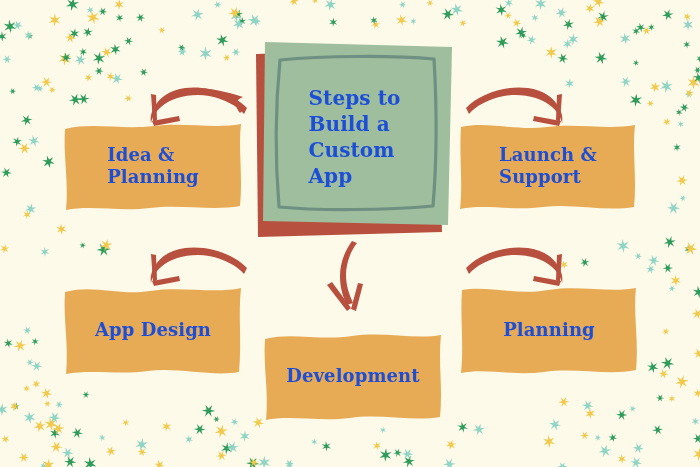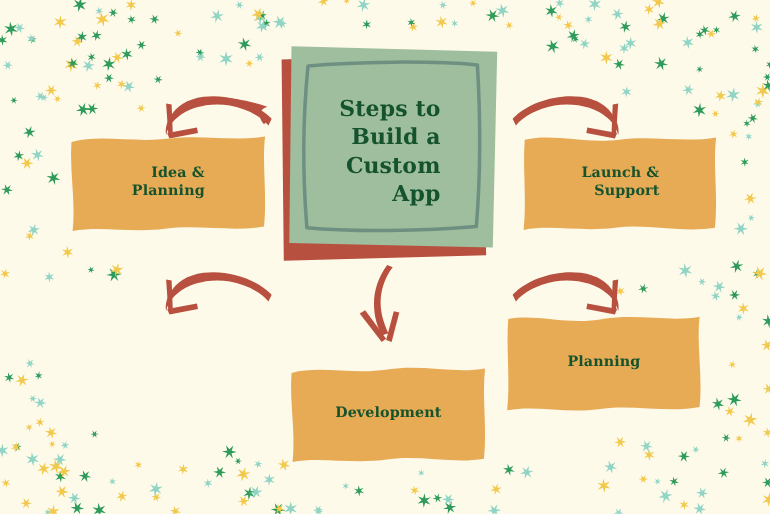--- a/index.html
+++ b/index.html
@@ -11,40 +11,40 @@
     position:relative;
   }
   #stage{position:absolute;inset:0;width:700px;height:467px;}
   #confetti{position:absolute;left:0;top:0;width:700px;height:467px;pointer-events:none;}
   #arrows{position:absolute;left:0;top:0;width:700px;height:467px;pointer-events:none;}
   .node{position:absolute;}
   .paper{position:absolute;left:0;top:0;width:100%;height:100%;}
   .node-label{
     position:absolute;inset:0;
     display:flex;align-items:center;justify-content:center;
-    text-align:right;
-    color:#14532d;
+    text-align:left;
+    color:#1d4ed8;
     font-weight:bold;
     line-height:1.22;
     letter-spacing:.1px;
     white-space:pre-line;
     z-index:3;
   }
 
   
   #title-card{left:252px;top:40px;width:205px;height:200px;z-index:4;}
   #title-card .node-label{
     font-size:20px;
     line-height:1.3;
     padding-bottom:6px;
   }
 
-  .step-box .node-label{font-size:13px;}
+  .step-box .node-label{font-size:18px;}
   #box-idea{left:62px;top:118px;width:182px;height:96px;}
-  #box-launch{left:473px;top:118px;width:182px;height:96px;}
+  #box-launch{left:457px;top:118px;width:182px;height:96px;}
   #box-design{left:62px;top:282px;width:182px;height:96px;}
   #box-testing{left:458px;top:282px;width:182px;height:96px;}
   #box-development{left:262px;top:328px;width:182px;height:96px;}
 </style>
 </head>
 <body>
 
 <div id="stage">
 
   <svg id="confetti" viewBox="0 0 700 467" xmlns="http://www.w3.org/2000/svg">
@@ -360,20 +360,28 @@
   <div class="node step-box" id="box-launch">
     <svg class="paper" viewBox="0 0 182 96" preserveAspectRatio="none" xmlns="http://www.w3.org/2000/svg">
       <path d="M4,9 C32,3 58,13 90,9 C120,5 150,12 178,7
                C175,32 180,60 177,89 C148,94 116,85 86,89 C56,93 28,86 3,91
                C6,64 2,36 4,9 Z" fill="#e8ab55"></path>
     </svg>
     <div class="node-label">Launch &amp;
 Support</div>
   </div>
 
+  <div class="node step-box" id="box-design">
+    <svg class="paper" viewBox="0 0 182 96" preserveAspectRatio="none" xmlns="http://www.w3.org/2000/svg">
+      <path d="M3,10 C32,2 56,14 88,9 C120,4 152,12 179,6
+               C176,33 180,60 177,90 C150,95 116,85 86,89 C58,93 28,87 4,92
+               C7,64 1,37 3,10 Z" fill="#e8ab55"></path>
+    </svg>
+    <div class="node-label">App Design</div>
+  </div>
 
   <div class="node step-box" id="box-testing">
     <svg class="paper" viewBox="0 0 182 96" preserveAspectRatio="none" xmlns="http://www.w3.org/2000/svg">
       <path d="M4,8 C30,3 58,14 90,8 C122,3 152,11 178,6
                C175,32 181,59 178,88 C150,94 116,85 86,90 C56,94 28,86 3,91
                C6,63 2,35 4,8 Z" fill="#e8ab55"></path>
     </svg>
     <div class="node-label">Planning</div>
   </div>
 

